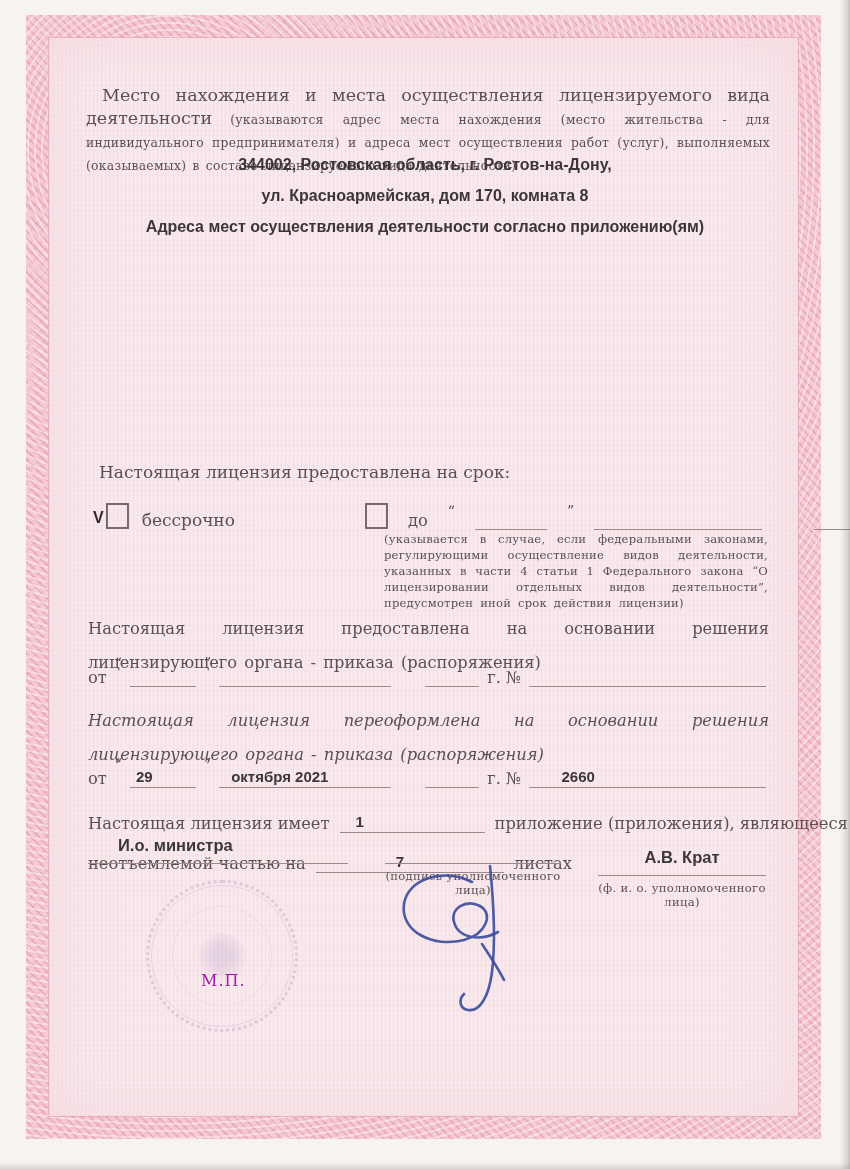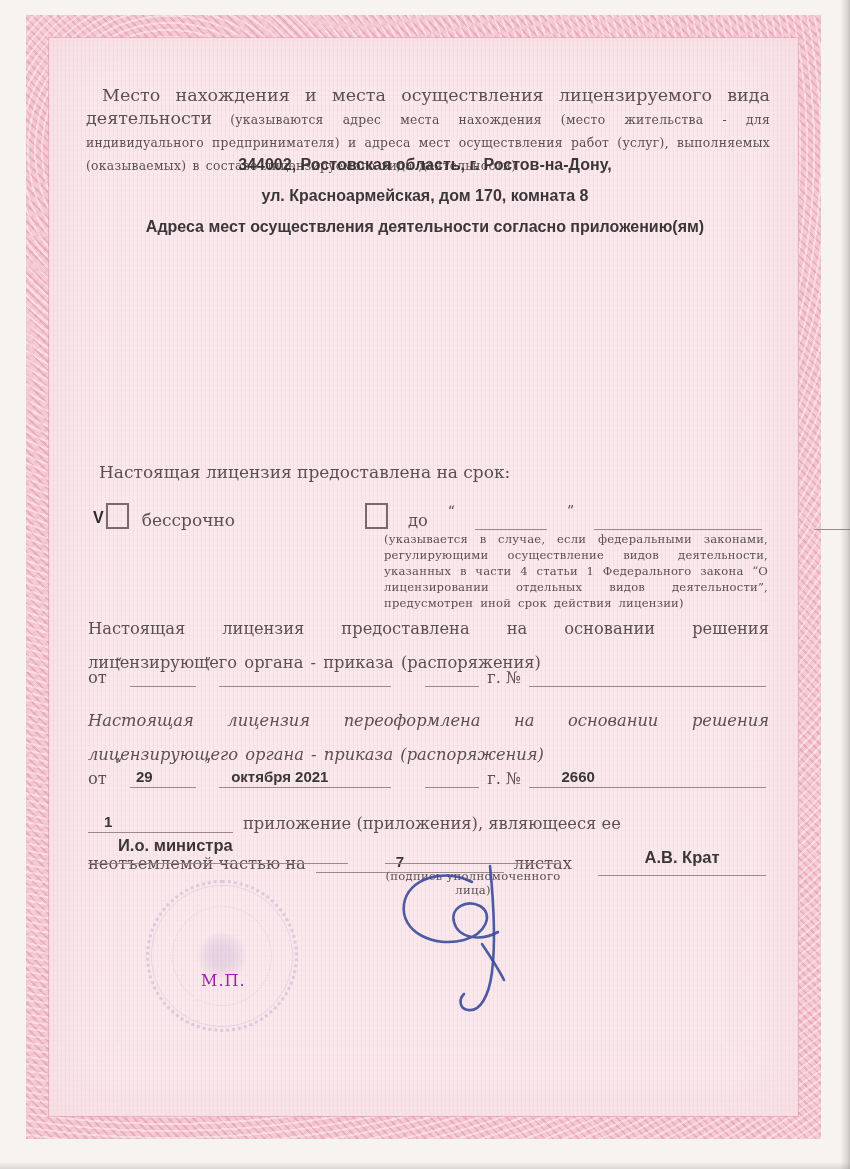--- a/index.html
+++ b/index.html
@@ -177,20 +177,21 @@
         </span>
       <span class="gap" style="width:18px"></span>
       <span class="blank" style="width:54px"></span>
       <span class="w">г. №</span>
       <span class="blank grow">
           <span class="fill" style="left:32px">2660</span>
         </span>
     </div>
 
     <div class="text-row attach1">
+      <span class="w">Настоящая лицензия имеет</span>
       <span class="blank" style="width:145px">
           <span class="fill" style="left:16px">1</span>
         </span>
       <span class="w">приложение (приложения), являющееся ее</span>
     </div>
 
     <div class="text-row attach2">
       <span class="w">неотъемлемой частью на</span>
       <span class="blank" style="width:188px">
           <span class="fill" style="left:80px">7</span>
@@ -204,20 +205,21 @@
         <div class="sig-line"></div>
       </div>
       <div class="sig-col sig-col2">
         <div class="sig-value"></div>
         <div class="sig-line"></div>
         <div class="sig-label">(подпись уполномоченного лица)</div>
       </div>
       <div class="sig-col sig-col3">
         <div class="sig-value">А.В. Крат</div>
         <div class="sig-line"></div>
+        <div class="sig-label">(ф. и. о. уполномоченного лица)</div>
       </div>
     </div>
 
     <div class="mp">М.П.</div>
 
     <svg class="sig-ink" width="160" height="165" viewBox="0 0 160 165">
       <path d="M86,22 C58,8 22,18 18,44 C14,72 48,88 78,80 C100,74 108,54 94,46 C80,39 64,48 68,62 C72,78 94,82 112,72"></path>
       <path d="M104,6 C107,36 110,80 106,112 C103,136 94,152 82,150 C74,149 72,140 78,134"></path>
       <path d="M96,84 C104,96 112,108 118,120"></path>
     </svg>

